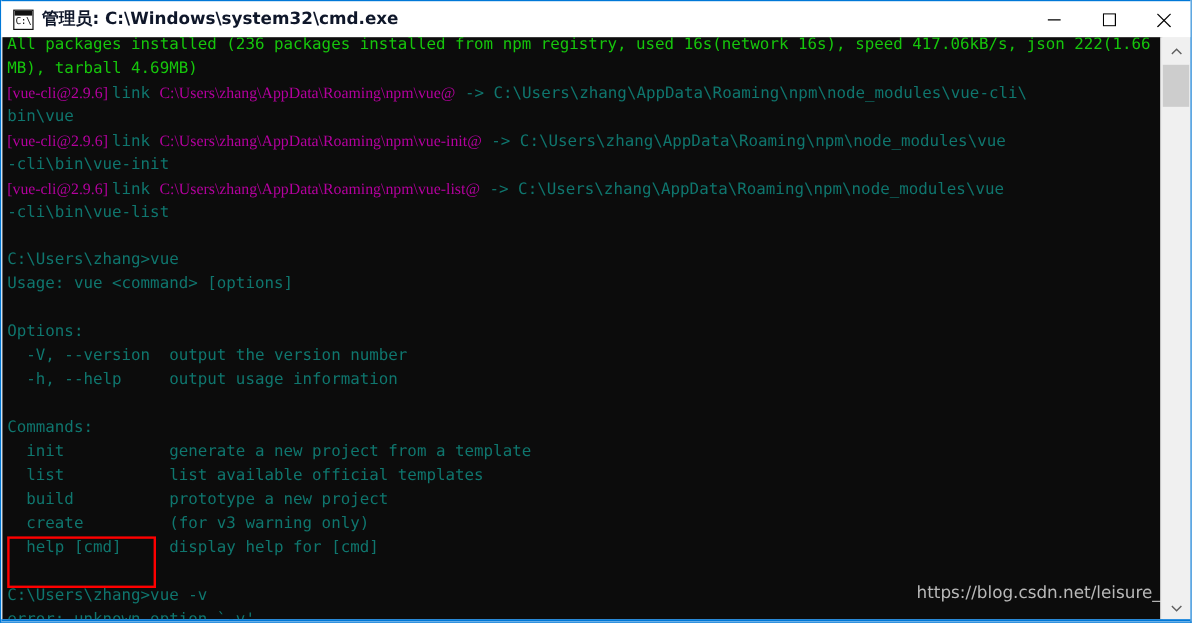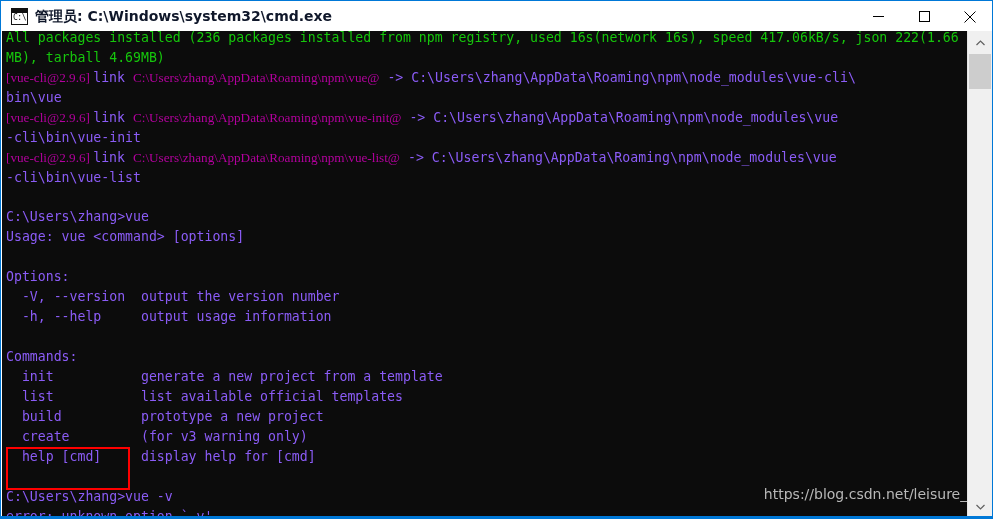--- a/index.html
+++ b/index.html
@@ -109,21 +109,21 @@
     white-space: pre;
     font-family: "DejaVu Sans Mono", "Liberation Mono", monospace;
     font-size: 13.2px;
     line-height: 19.95px;
     color: #cccccc;
     letter-spacing: 0px;
   }
   .ln { display: block; height: 19.95px; }
   .c-green   { color: #16c60c; }
   .c-magenta { color: #b4009e; font-family: Liberation Serif, serif; }
-  .c-white   { color: #8b5cf6; }
+  .c-white   { color: #0f766e; }
 
   
   #annotation-box {
     position: absolute;
     left: 5px;
     top: 447px;
     width: 124px;
     height: 43px;
     border: 2px solid #ff0000;
     box-sizing: border-box;

